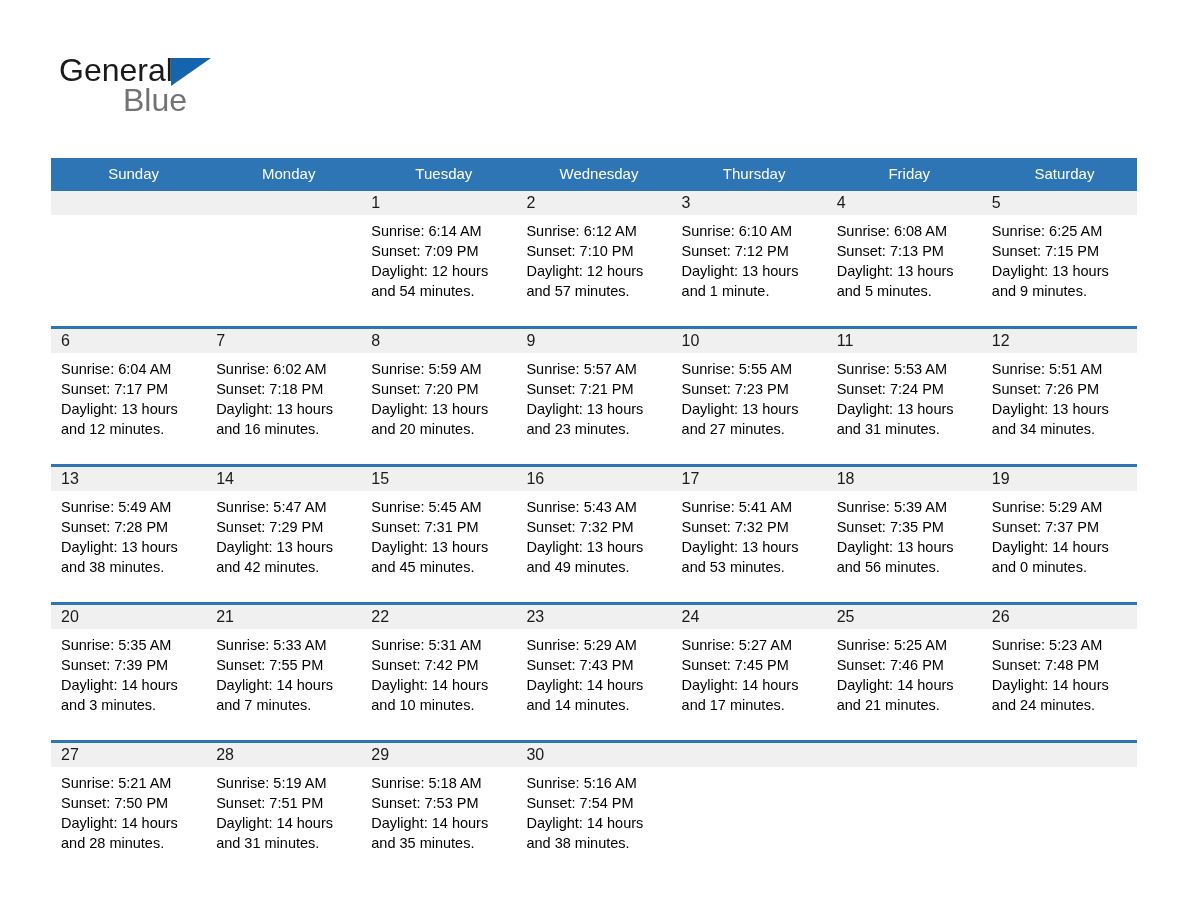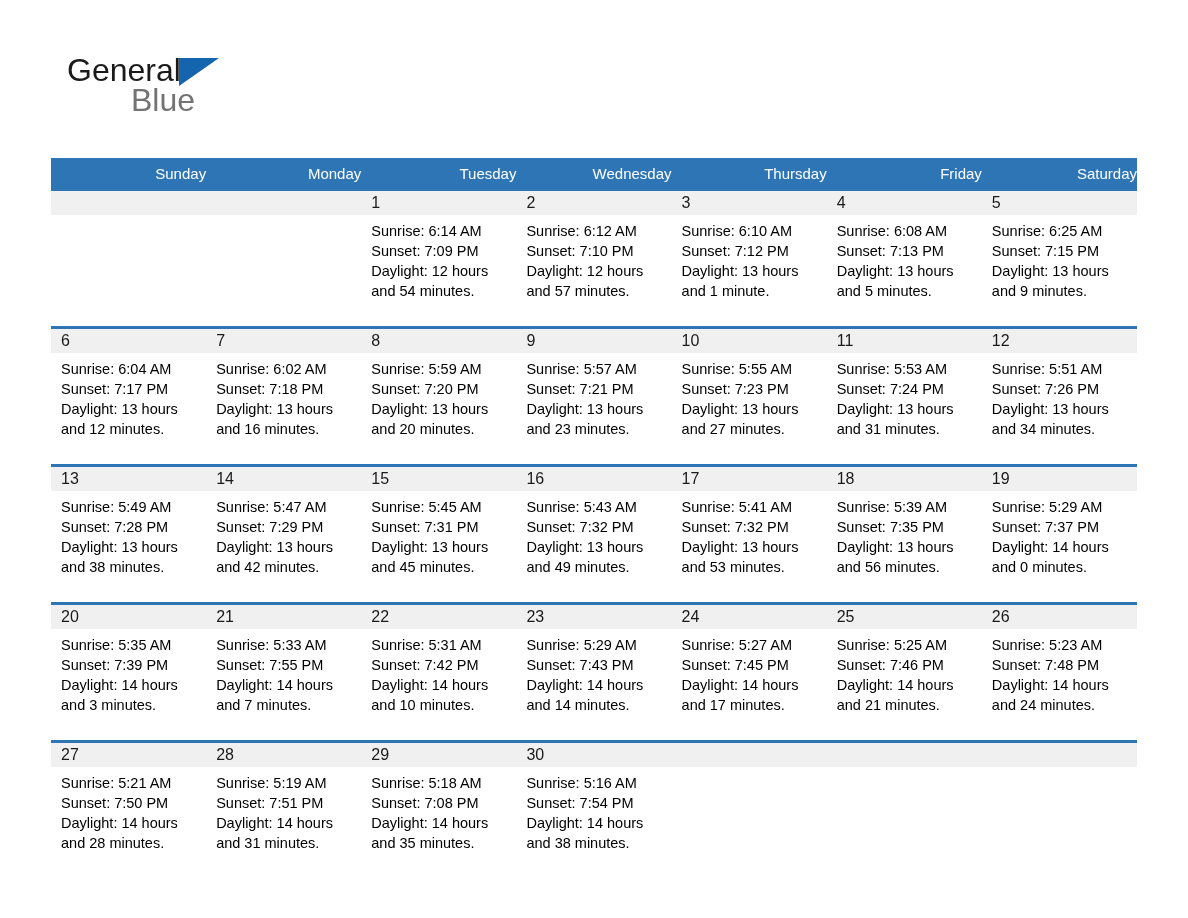--- a/index.html
+++ b/index.html
@@ -24,21 +24,21 @@
   
   .header {
     position: absolute;
     left: 51px;
     top: 42px;
     right: 51px;
     height: 105px;
   }
   .logo {
     position: absolute;
-    left: 16px;
+    left: 8px;
     top: 10px;
     width: 260px;
     height: 80px;
   }
   .logo-general {
     font-size: 32px;
     color: #1a1a1a;
     letter-spacing: 0px;
     line-height: 36px;
     font-weight: 400;
@@ -90,21 +90,21 @@
     top: 158px;
     width: 1086px;
     border-collapse: collapse;
     table-layout: fixed;
   }
   .calendar th {
     background: #2e75b6;
     color: #ffffff;
     font-size: 15px;
     font-weight: 400;
-    text-align: right;
+    text-align: center;
     padding: 7px 0 8px 10px;
     line-height: 18px;
     border: none;
   }
   .calendar td {
     vertical-align: top;
     padding: 0;
     border: none;
     width: 155.14px;
     height: 135px;
@@ -507,21 +507,21 @@
                 <div>Daylight: 14 hours</div>
                 <div>and 31 minutes.</div>
               </div>
             </div>
           </td>
           <td>
             <div class="daycell">
               <div class="daynum-band">29</div>
               <div class="dayinfo">
                 <div>Sunrise: 5:18 AM</div>
-                <div>Sunset: 7:08 PM</div>
+                <div>Sunset: 7:53 PM</div>
                 <div>Daylight: 14 hours</div>
                 <div>and 35 minutes.</div>
               </div>
             </div>
           </td>
           <td>
             <div class="daycell">
               <div class="daynum-band">30</div>
               <div class="dayinfo">
                 <div>Sunrise: 5:16 AM</div>

